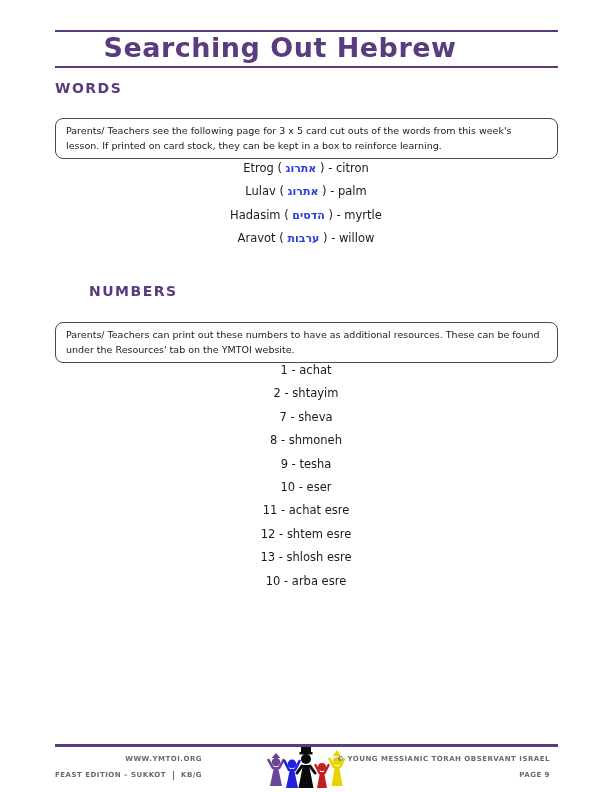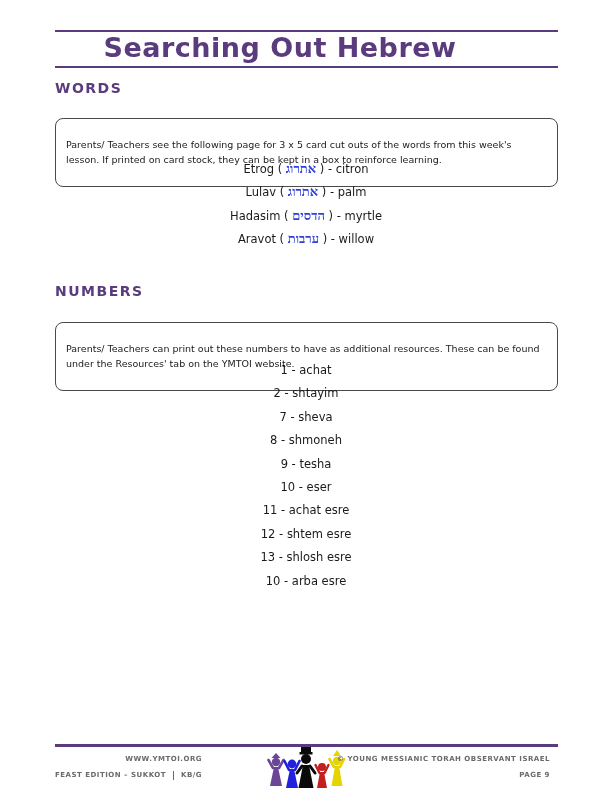--- a/index.html
+++ b/index.html
@@ -33,48 +33,47 @@
     color:var(--purple);
     line-height:32px;
   }
   .section-heading{
     position:absolute;left:55px;
     font-size:14px;font-weight:bold;
     letter-spacing:1.5px;
     color:var(--purple);
   }
   .heading-words{top:80px;}
-  .heading-numbers{top:283px;}
+  .heading-numbers{top:283px;margin-left:34px;}
 
   .note-box{
     position:absolute;left:55px;width:503px;
     border:1px solid var(--box_border);
     border-radius:8px;
-    padding:19px 10px;
+    padding:5px 10px;
     font-size:9.5px;line-height:1.55;
     color:var(--text);
   }
   .note-box-words{top:118px;}
   .note-box-numbers{top:322px;}
 
   .center-list{
     position:absolute;left:0;width:612px;
     text-align:center;
     font-size:11.5px;
   }
   .words-list{top:157px;}
   .numbers-list{top:359px;}
   .word-row,.number-row{height:23.4px;line-height:23.4px;}
   .w-he{
     color:var(--hebrew_blue);
     font-weight:bold;
-    font-size:13px;
+    font-size:11px;
     unicode-bidi:isolate;
     direction:rtl;
-    font-family:Liberation Serif, serif;
   }
 
   .footer-left,.footer-right{
     position:absolute;top:751px;
     font-size:7px;line-height:16px;
     letter-spacing:0.5px;
     color:var(--footer_gray);
     font-weight:bold;
   }
   .footer-left{left:55px;text-align:right;}

